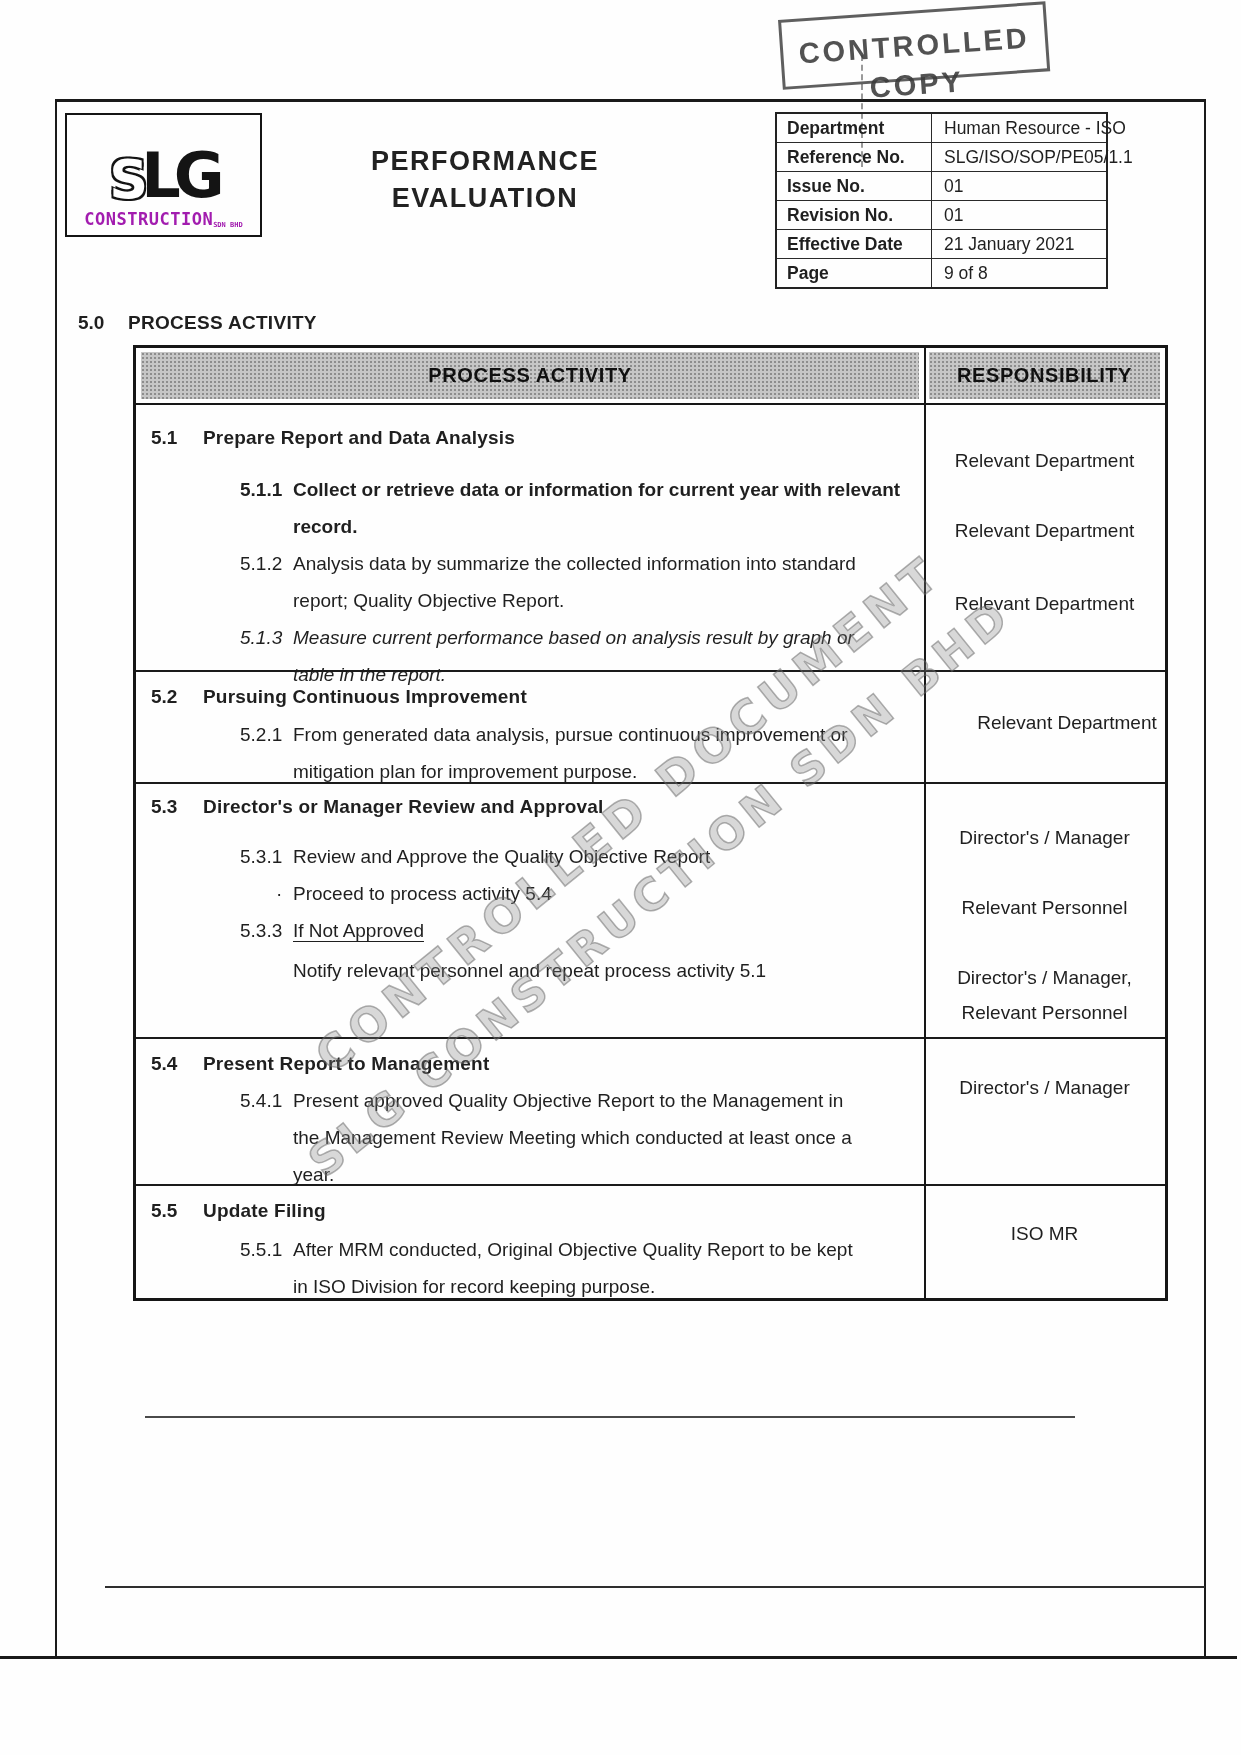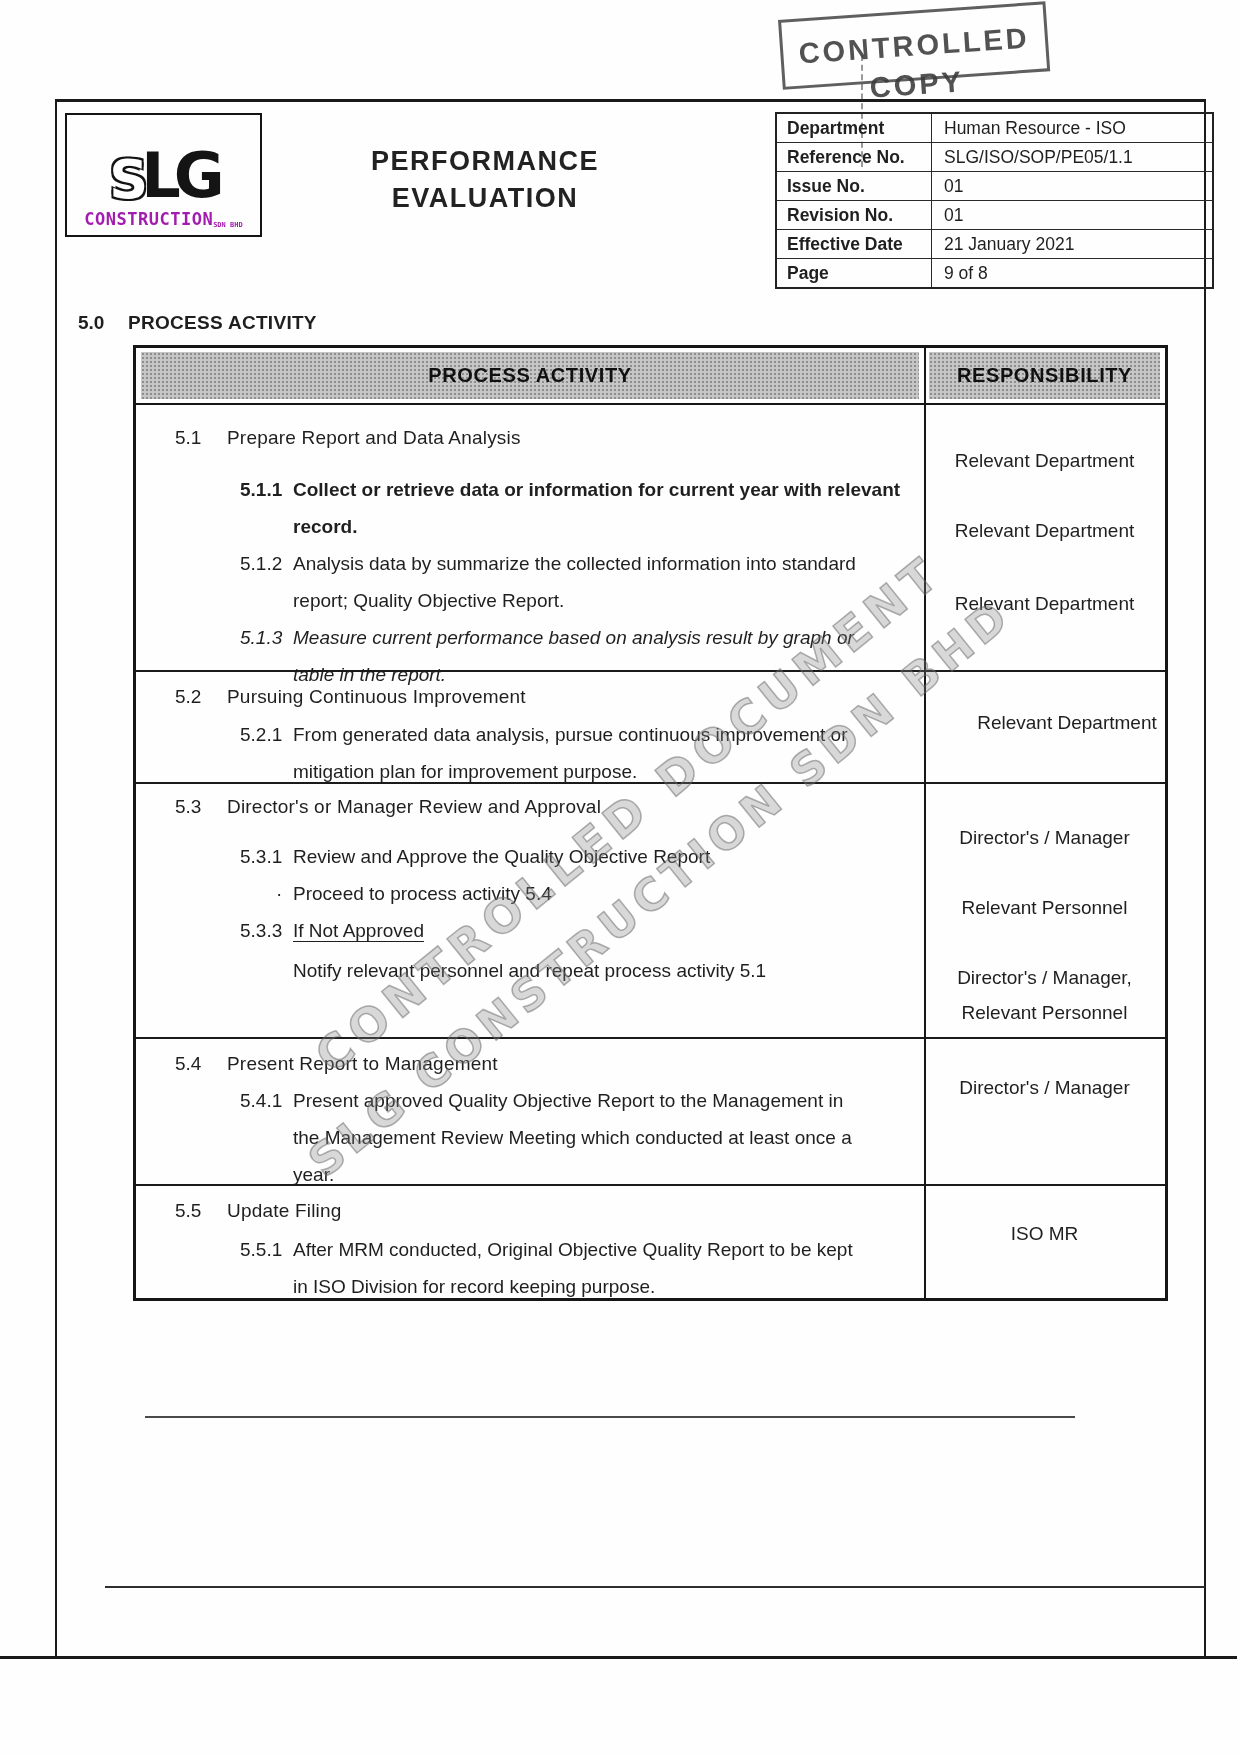--- a/index.html
+++ b/index.html
@@ -24,42 +24,42 @@
   .logo-letter-s{color:#ffffff;font-size:54px;line-height:54px;
                  text-shadow:-2px -2px 0 #141414,2px -2px 0 #141414,-2px 2px 0 #141414,2px 2px 0 #141414;}
   .logo-wordmark{font-family:"DejaVu Sans Mono",monospace;font-weight:bold;font-size:17px;letter-spacing:0.5px;color:#a21caf;margin-top:2px;}
   .logo-suffix{font-size:7px;letter-spacing:0;vertical-align:bottom;}
 
   
   .doc-title{left:285px;top:143px;width:400px;text-align:center;font-weight:bold;font-size:27px;
              line-height:37px;letter-spacing:1.5px;color:#222;}
 
   
-  .doc-info{left:775px;top:112px;width:439px;border:2px solid #222;box-sizing:border-box;background:transparent;}
+  .doc-info{left:775px;top:112px;width:333px;border:2px solid #222;box-sizing:border-box;background:transparent;}
   .di-row{display:grid;grid-template-columns:155px 1fr;height:28px;}
   .di-row + .di-row{border-top:1.5px solid #2a2a2a;}
   .di-label{font-weight:bold;font-size:17.5px;padding-left:10px;display:flex;align-items:center;border-right:1.5px solid #2a2a2a;}
   .di-value{font-size:17.5px;padding-left:12px;display:flex;align-items:center;white-space:nowrap;}
 
   
   .sec50-num{left:78px;top:312px;font-weight:bold;font-size:19px;}
   .sec50-title{left:128px;top:312px;font-weight:bold;font-size:19px;letter-spacing:.3px;}
 
   
   .ptable{left:133px;top:345px;width:1035px;border:3px solid #161616;box-sizing:border-box;position:absolute;background:transparent;}
   .col-divider{position:absolute;left:788px;top:0;bottom:0;width:2px;background:#161616;z-index:3;}
   .ptable-header{height:55px;display:grid;grid-template-columns:788px 1fr;border-bottom:2px solid #161616;}
   .hcell{padding:4px 5px;box-sizing:border-box;}
   .shade{width:100%;height:100%;display:flex;align-items:center;justify-content:center;
          background-color:#c6c6c6;background-image:radial-gradient(#8d8d8d 1px, transparent 1.2px);background-size:4px 4px;
          font-weight:bold;font-size:20px;letter-spacing:.6px;color:#101010;}
   .trow{display:grid;grid-template-columns:788px 1fr;position:relative;overflow:visible;}
   .trow + .trow{border-top:2px solid #1a1a1a;}
   .cell-activity{position:relative;font-size:19px;}
-  .sec-head{position:relative;height:30px;line-height:30px;font-weight:normal;margin-left:24px;}
+  .sec-head{position:relative;height:30px;line-height:30px;font-weight:bold;}
   .sec-num{position:absolute;left:15px;}
   .sec-title{position:absolute;left:67px;letter-spacing:.2px;}
   .item{position:relative;}
   .item-num{position:absolute;left:104px;top:0;line-height:37px;}
   .item-bullet{position:absolute;left:140px;top:0;line-height:37px;}
   .item-lines{margin-left:157px;}
   .line{line-height:37px;height:37px;white-space:nowrap;}
   .line.u{text-decoration:underline;text-underline-offset:4px;}
   .cell-resp{position:relative;}
   .resp-entry{position:absolute;left:0;right:0;text-align:center;font-size:19px;line-height:26px;white-space:nowrap;}

